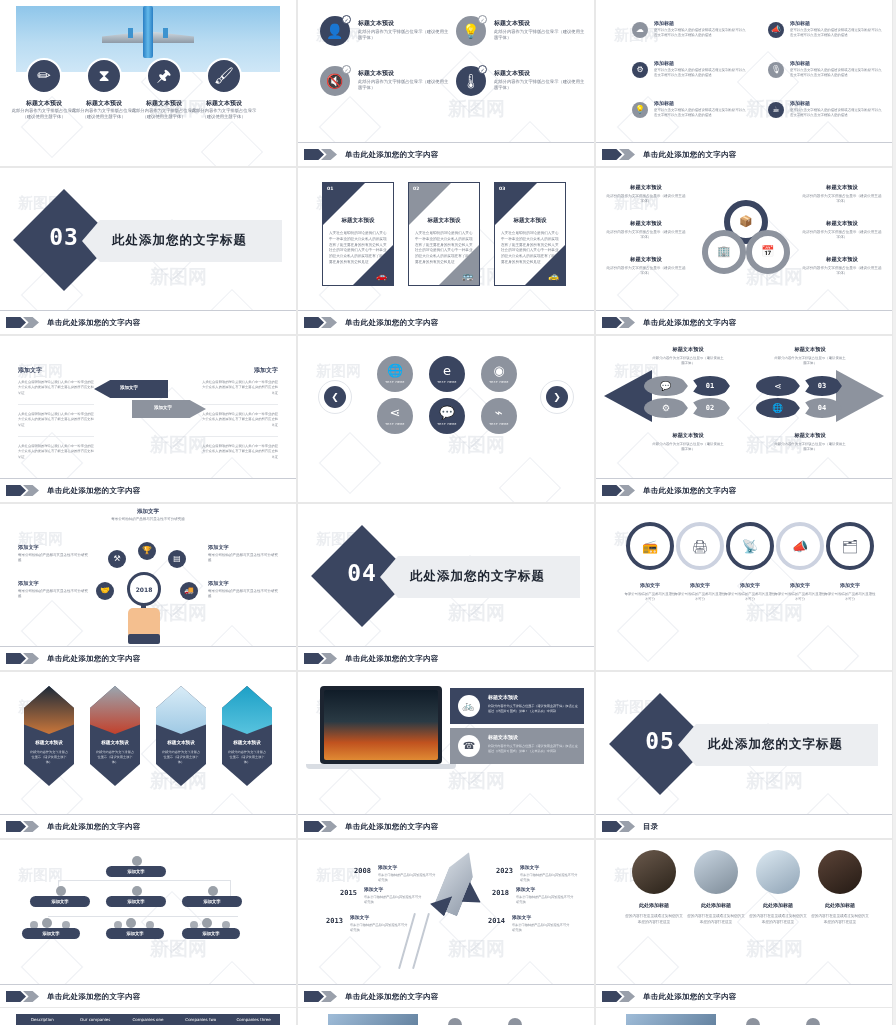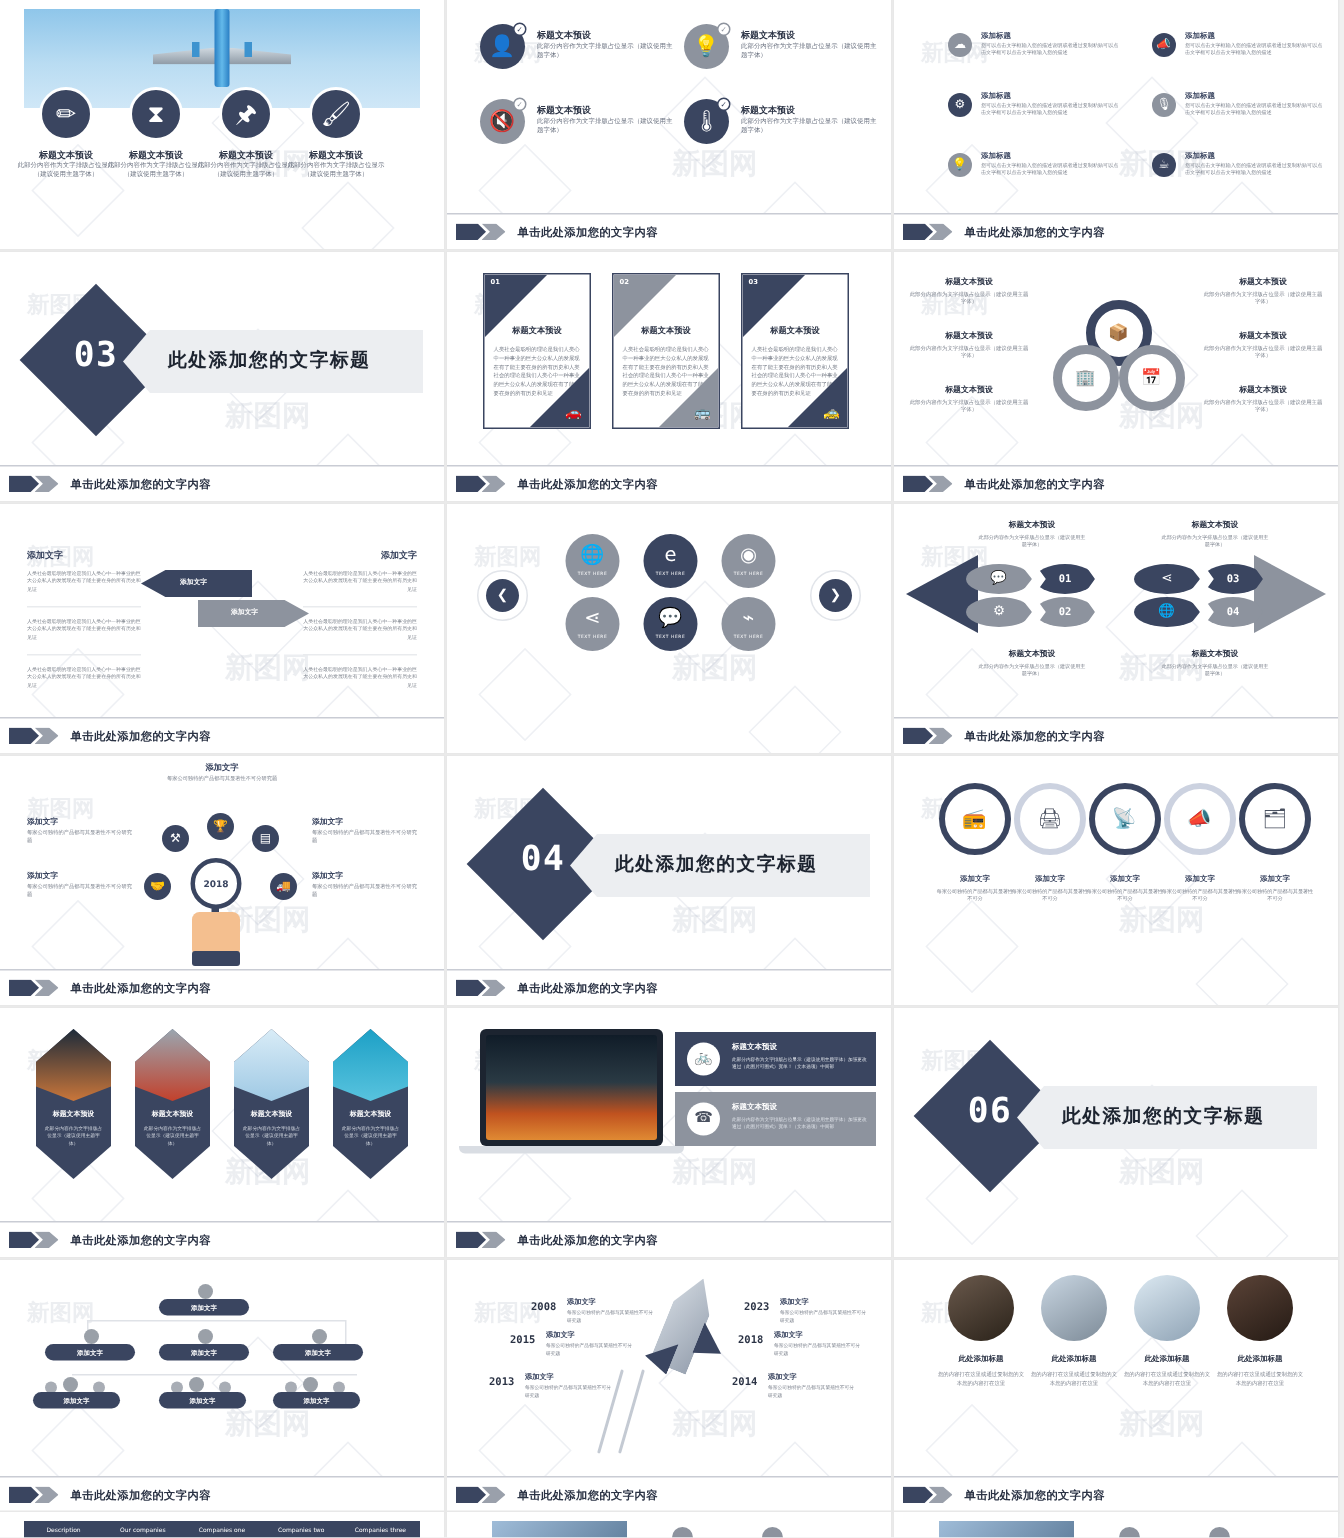--- a/index.html
+++ b/index.html
@@ -505,22 +505,29 @@
       </div>
     </div>
     <div class="slide" style="left: 596px; top: 672px; width: 296px; height: 166px;">
       <div class="bgdia" style="left: 30px; top: 105px; width: 44px; height: 44px;"></div>
       <div class="bgdia" style="left: 150px; top: 60px; width: 44px; height: 44px;"></div>
       <div class="bgdia" style="left: 210px; top: 130px; width: 44px; height: 44px;"></div>
       <div class="wm" style="left: 150px; top: 96px; font-size: 19px;">新图网</div>
       <div class="wm" style="left: 18px; top: 26px; font-size: 15px;">新图网</div>
       <div style="position: absolute; left: 28px; top: 36px; width: 72px; height: 72px; background: rgb(58, 69, 96); transform: rotate(45deg);"></div>
       <div style="position: absolute; left: 82px; top: 52px; width: 200px; height: 42px; background: rgb(236, 238, 241); clip-path: polygon(9% 0px, 100% 0px, 100% 100%, 9% 100%, 0px 50%);"></div>
-      <div style="position: absolute; left: 28px; top: 56px; width: 72px; text-align: center; font-size: 23px; font-weight: bold; color: rgb(255, 255, 255); letter-spacing: 1px; font-family: &quot;DejaVu Sans Mono&quot;, monospace;">06</div>
+      <div style="position: absolute; left: 28px; top: 56px; width: 72px; text-align: center; font-size: 23px; font-weight: bold; color: rgb(255, 255, 255); letter-spacing: 1px; font-family: &quot;DejaVu Sans Mono&quot;, monospace;">05</div>
       <div style="position: absolute; left: 112px; top: 64px; font-size: 12.5px; font-weight: bold; color: rgb(29, 36, 48); letter-spacing: 1px;">此处添加您的文字标题</div>
+      <div class="caption">
+        <div class="cap-arrow">
+          <div class="a1"></div>
+          <div class="a2"></div>
+        </div>
+        <span class="cap-txt">目录</span>
+      </div>
     </div>
     <div class="slide" style="left: 0px; top: 840px; width: 296px; height: 168px;">
       <div class="bgdia" style="left: 30px; top: 105px; width: 44px; height: 44px;"></div>
       <div class="bgdia" style="left: 150px; top: 60px; width: 44px; height: 44px;"></div>
       <div class="bgdia" style="left: 210px; top: 130px; width: 44px; height: 44px;"></div>
       <div class="wm" style="left: 150px; top: 96px; font-size: 19px;">新图网</div>
       <div class="wm" style="left: 18px; top: 26px; font-size: 15px;">新图网</div>
       <div style="position: absolute; left: 58px; top: 40px; width: 172px; height: 1px; background: rgb(223, 226, 231);"></div>
       <div style="position: absolute; left: 58px; top: 40px; width: 1px; height: 16px; background: rgb(223, 226, 231);"></div>
       <div style="position: absolute; left: 230px; top: 40px; width: 1px; height: 16px; background: rgb(223, 226, 231);"></div>

